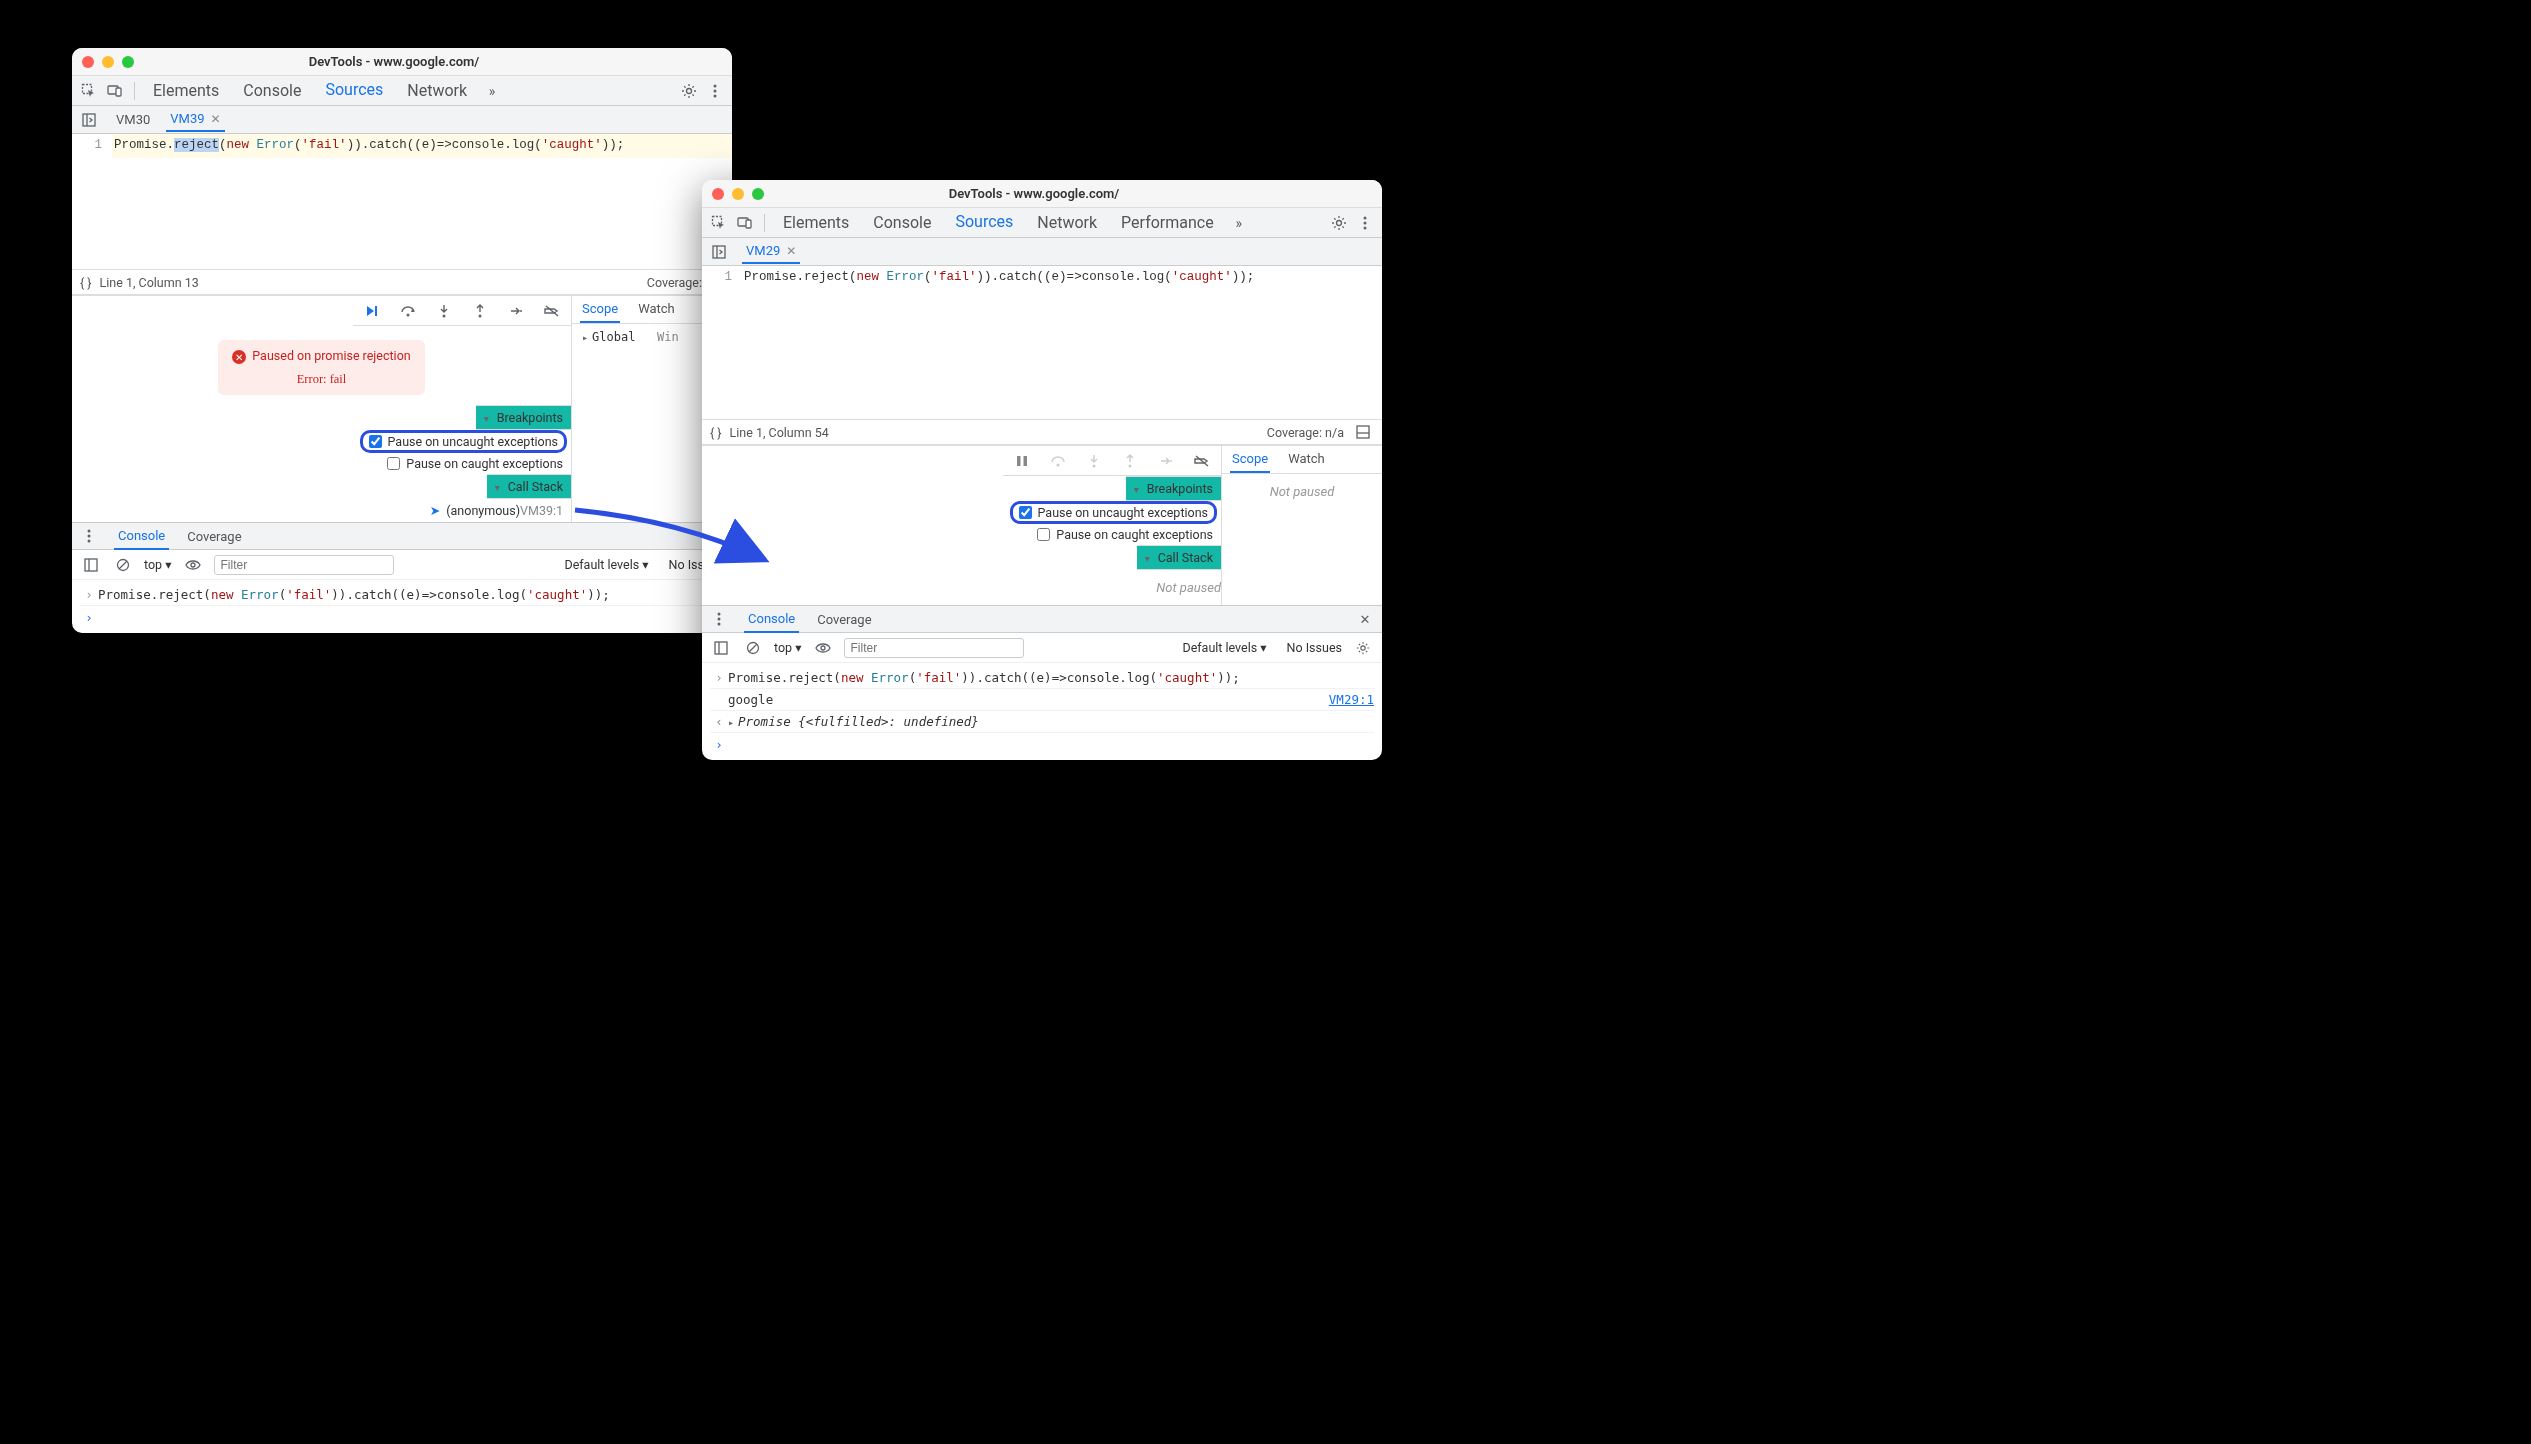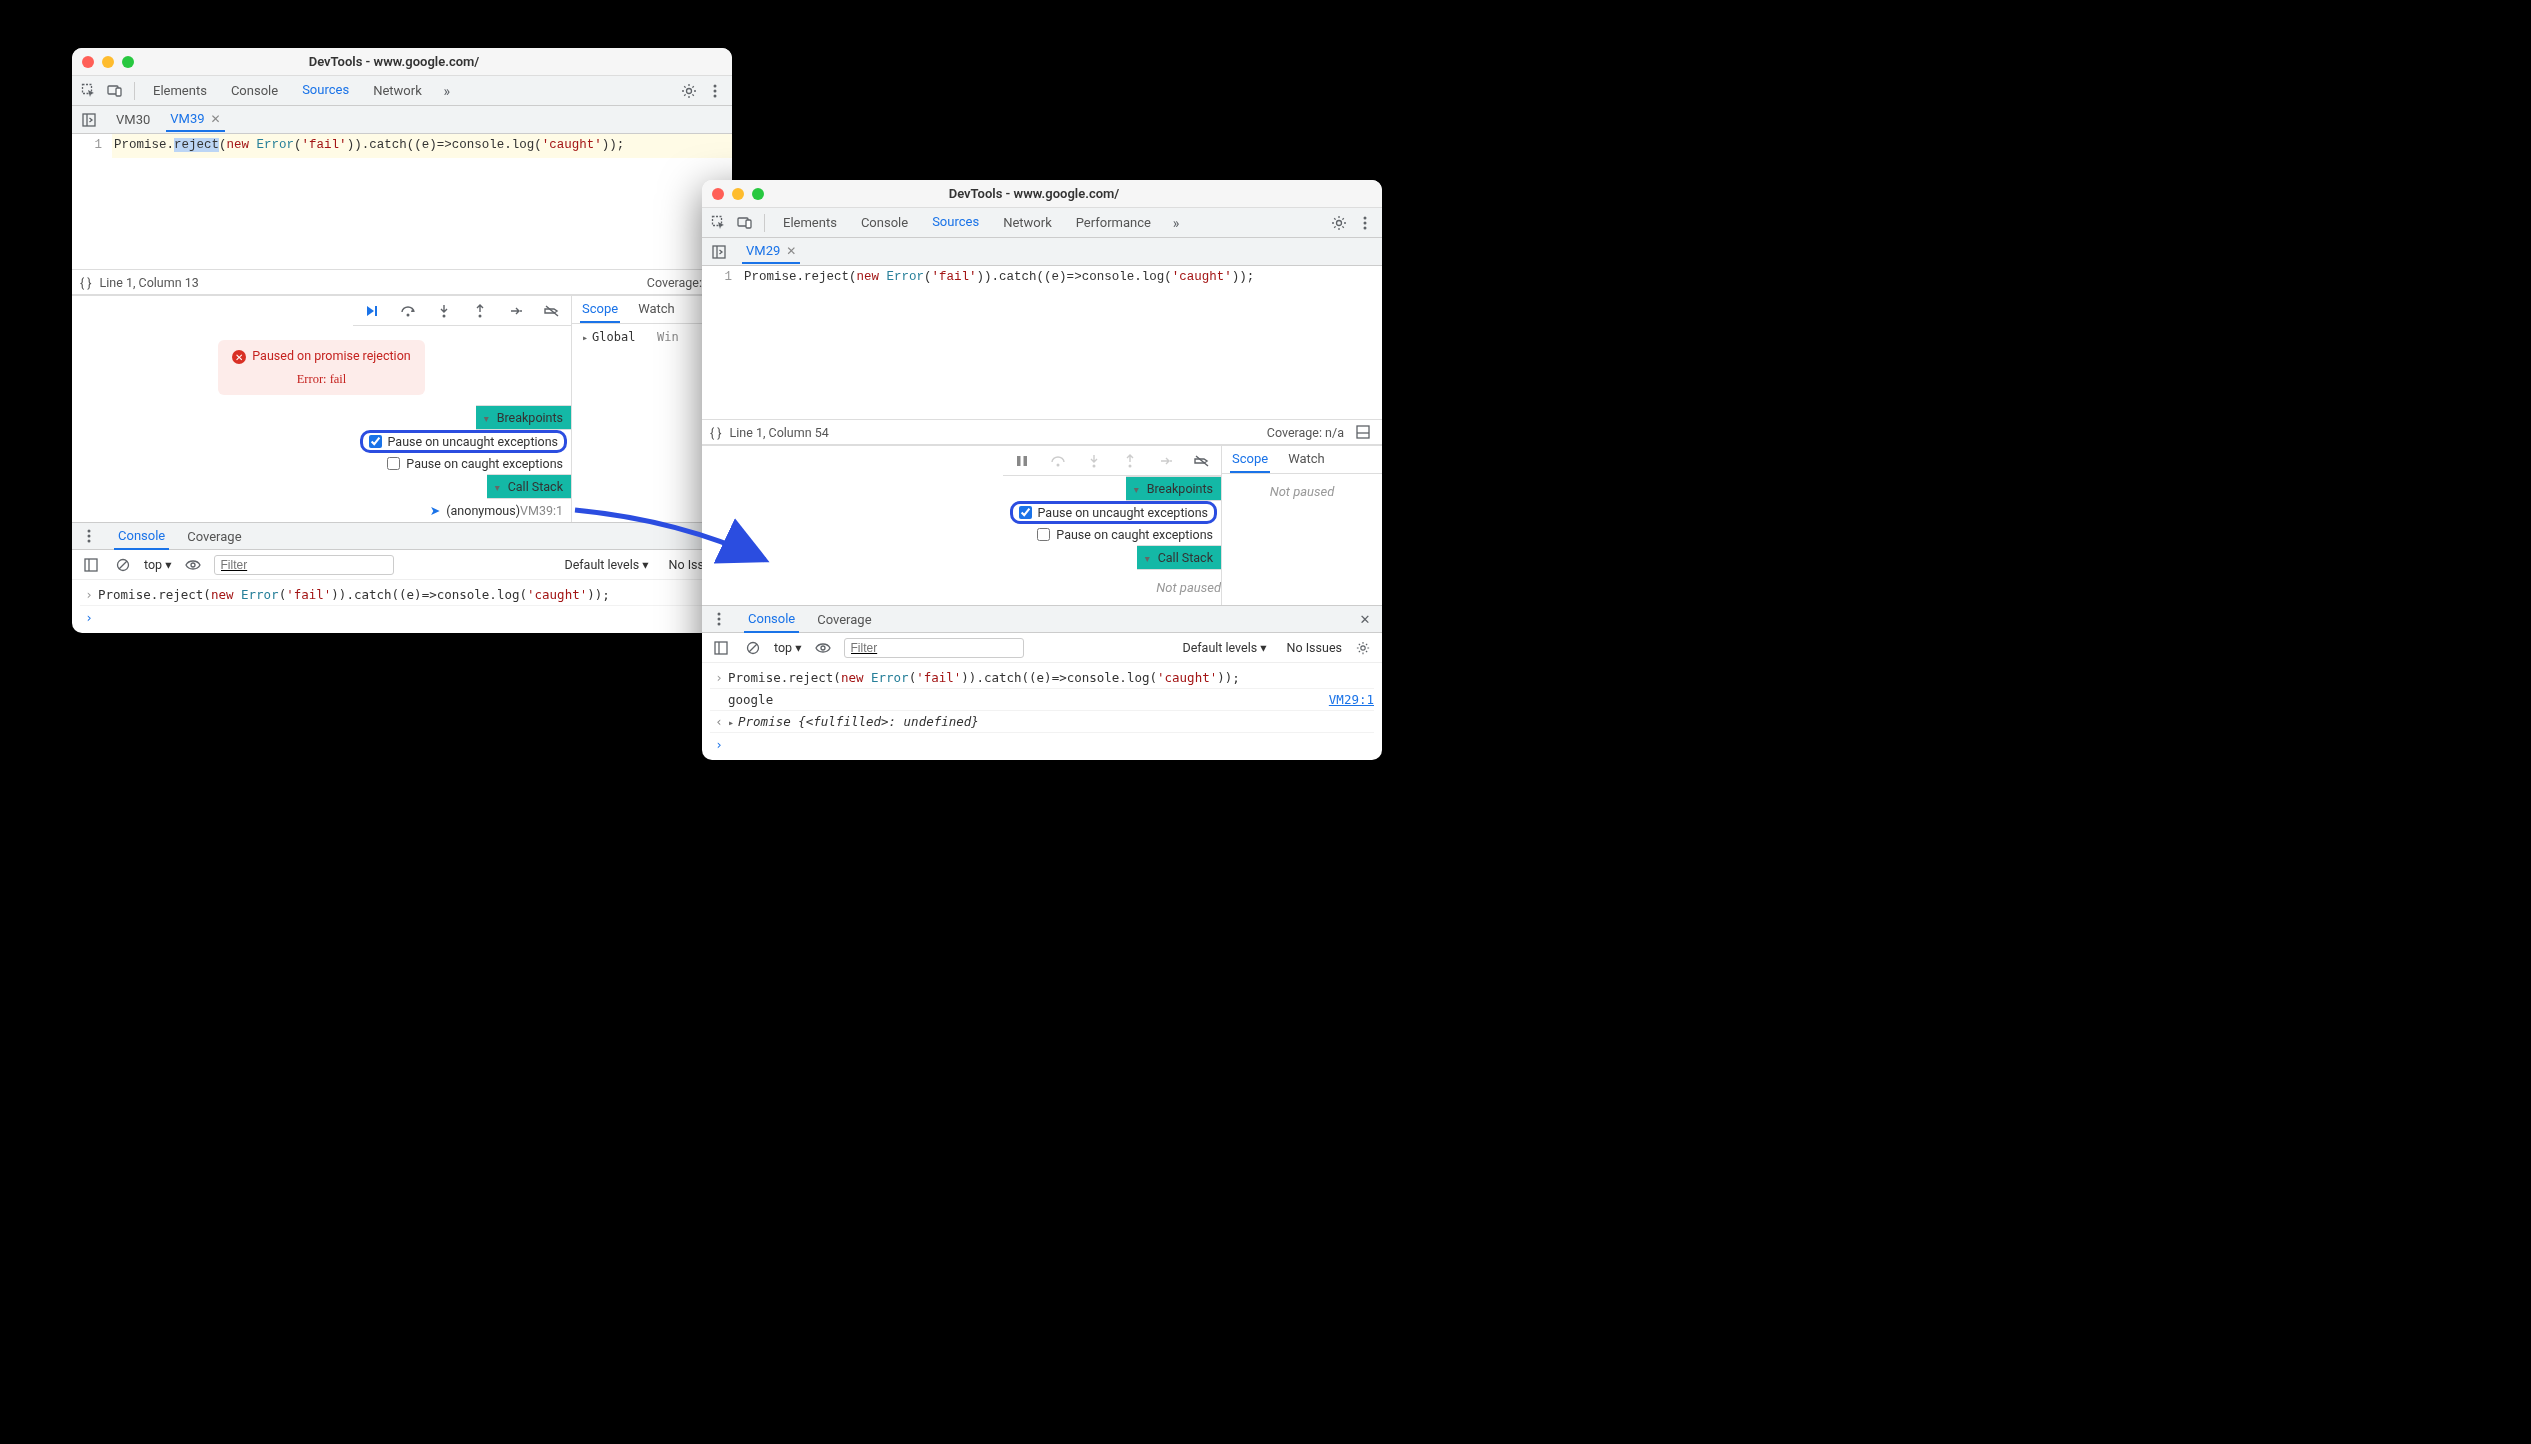--- a/index.html
+++ b/index.html
@@ -51,21 +51,21 @@
     background: #f1f3f4;
     border-bottom: 1px solid #ccc;
     padding: 0 6px;
     gap: 4px;
   }
   .toolbar .tabsep { width: 1px; height: 18px; background: #ccc; margin: 0 4px; }
   .tab-label {
     padding: 10px 10px;
     color: #555;
     cursor: pointer;
-    font-size: 13px;
+    font-size: 16px;
   }
   .tab-label.active {
     color: #1a73e8;
     border-bottom: 2px solid #1a73e8;
   }
   .icon-btn {
     width: 22px; height: 22px;
     display: flex;
     align-items: center;
     justify-content: center;
@@ -244,21 +244,20 @@
     border-bottom: 1px solid #eee;
     font-size: 12.5px;
   }
   .filter-input {
     border: 1px solid #ccc;
     border-radius: 3px;
     height: 20px;
     padding: 0 6px;
     font-size: 12px;
     width: 180px;
-    text-decoration: underline;
   }
   .console-body {
     font-family: Menlo, Monaco, monospace;
     font-size: 12.5px;
     padding: 4px 8px;
   }
   .console-row { display: flex; padding: 3px 0; align-items: flex-start; border-bottom: 1px solid #f2f2f2; }
   .console-row .mk { width: 18px; color: #999; text-align: center; }
   .console-row .txt { flex: 1; white-space: pre; }
   .console-row .src { color: #1a73e8; text-decoration: underline; cursor: pointer; }

